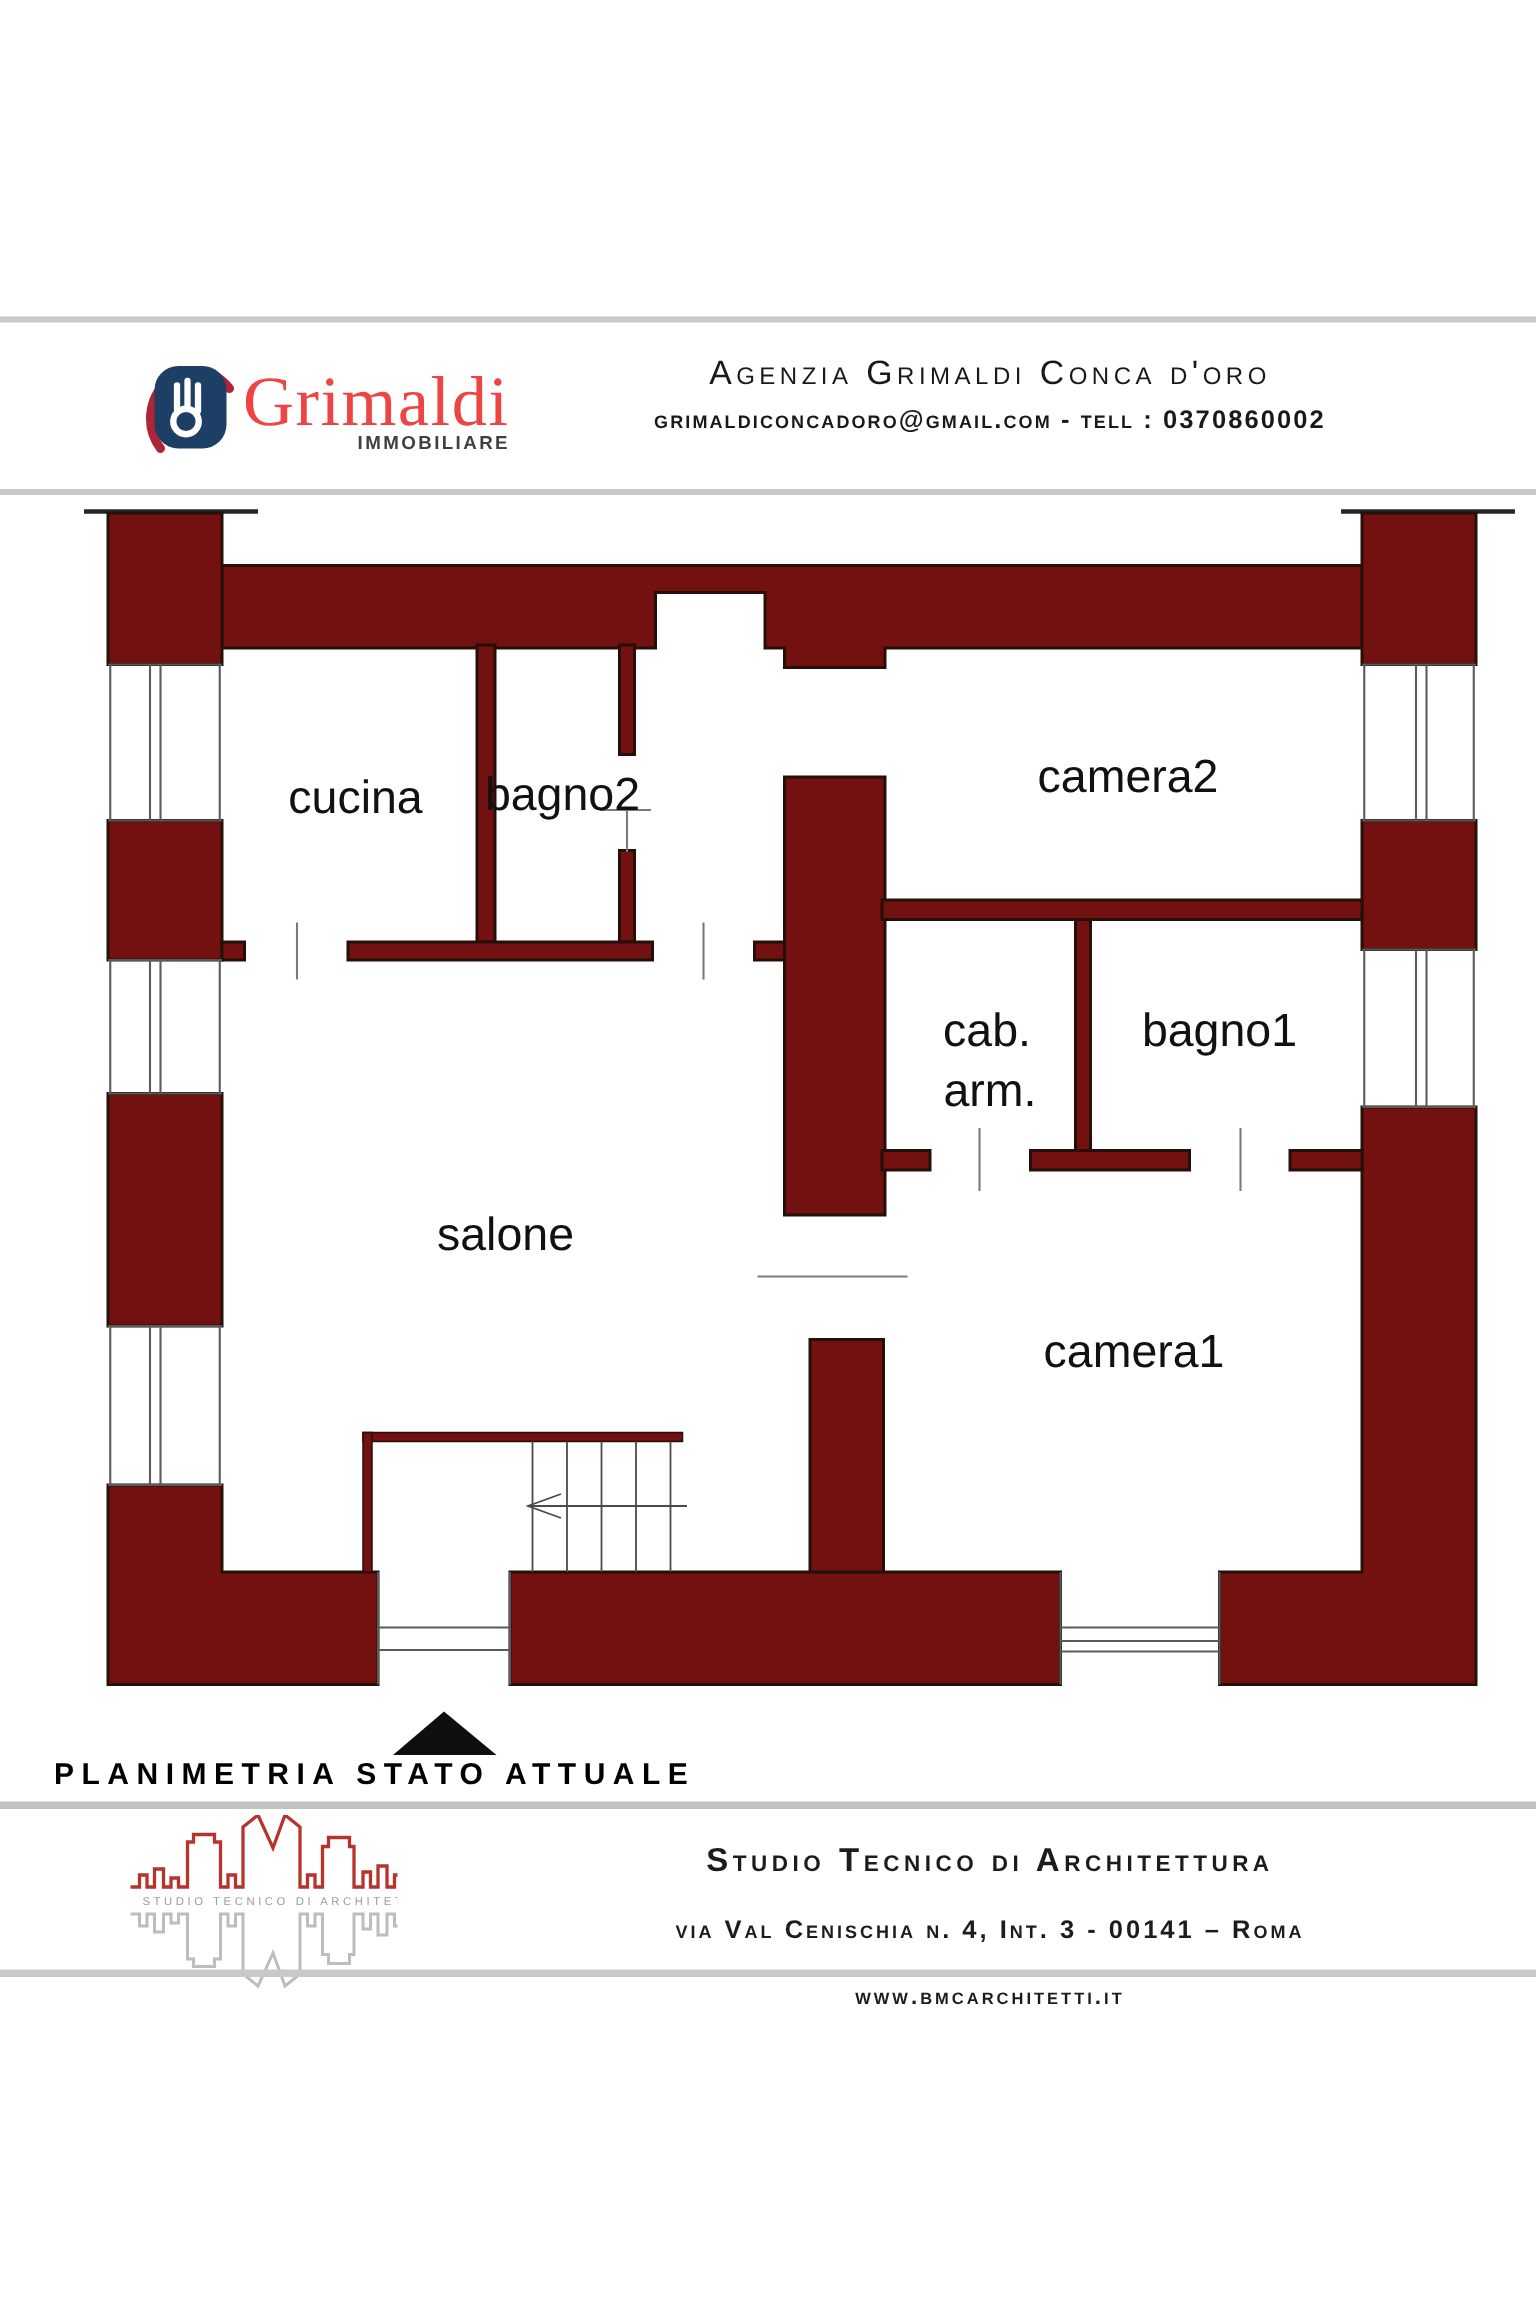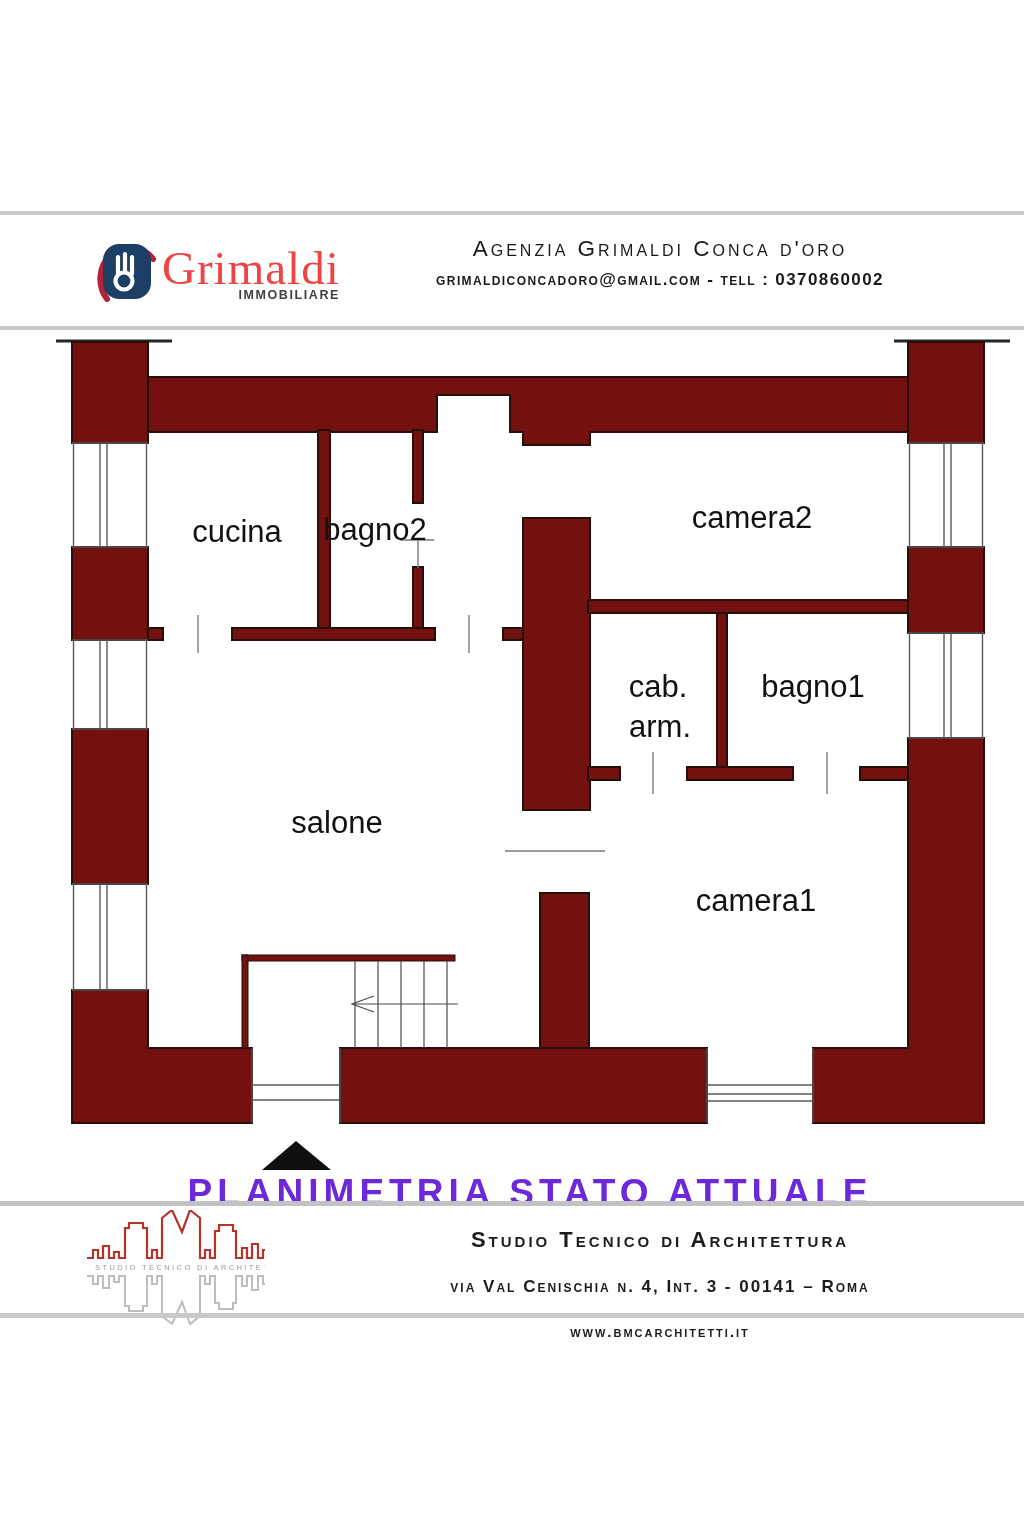--- a/index.html
+++ b/index.html
@@ -19,22 +19,22 @@
              font-size:12.5px;letter-spacing:1.6px;color:#404040;font-weight:bold;}
   .agency{position:absolute;left:310px;top:236px;width:700px;text-align:center;color:#191919;}
   .agency .l1{font-size:22.5px;letter-spacing:3px;font-variant:small-caps;font-weight:normal;}
   .agency .l2{font-size:16.5px;letter-spacing:2.2px;font-variant:small-caps;font-weight:bold;margin-top:7px;}
   .agency .l3{font-size:17px;letter-spacing:1.4px;font-variant:small-caps;font-weight:bold;margin-top:8px;}
 
   
   .plan{position:absolute;left:0;top:0;}
 
   
-  .caption{position:absolute;left:36px;top:1172px;width:988px;text-align:center;
-           font-size:37px;letter-spacing:5px;color:#6d28d9;font-weight:bold;}
+  .caption{position:absolute;left:36px;top:1172px;width:988px;text-align:left;
+           font-size:20px;letter-spacing:5px;color:#000000;font-weight:bold;}
 
   
   .bmc{position:absolute;left:85px;top:1210px;}
   .studio{position:absolute;left:310px;top:1227px;width:700px;text-align:center;color:#1c1c1c;}
   .studio .l1{font-size:22px;letter-spacing:3px;font-variant:small-caps;font-weight:bold;}
   .studio .l2{font-size:17px;letter-spacing:2px;font-variant:small-caps;font-weight:bold;margin-top:24px;}
   .studio .l3{font-size:15px;letter-spacing:2px;font-variant:small-caps;font-weight:bold;margin-top:26px;}
 
   .room-label{font-family:"Liberation Sans",sans-serif;font-size:31px;fill:#111;}
 </style>

